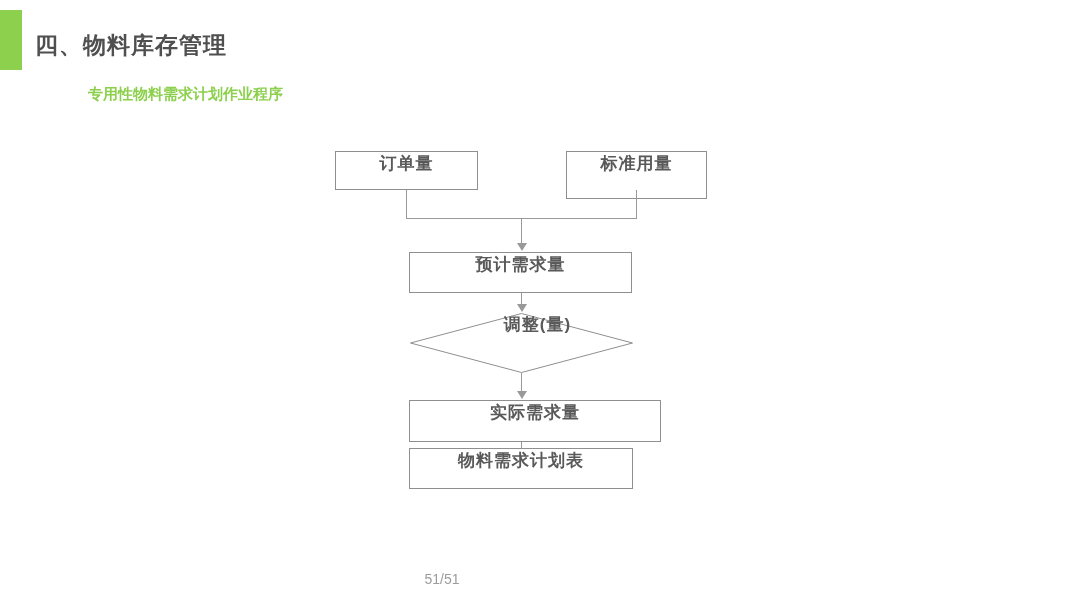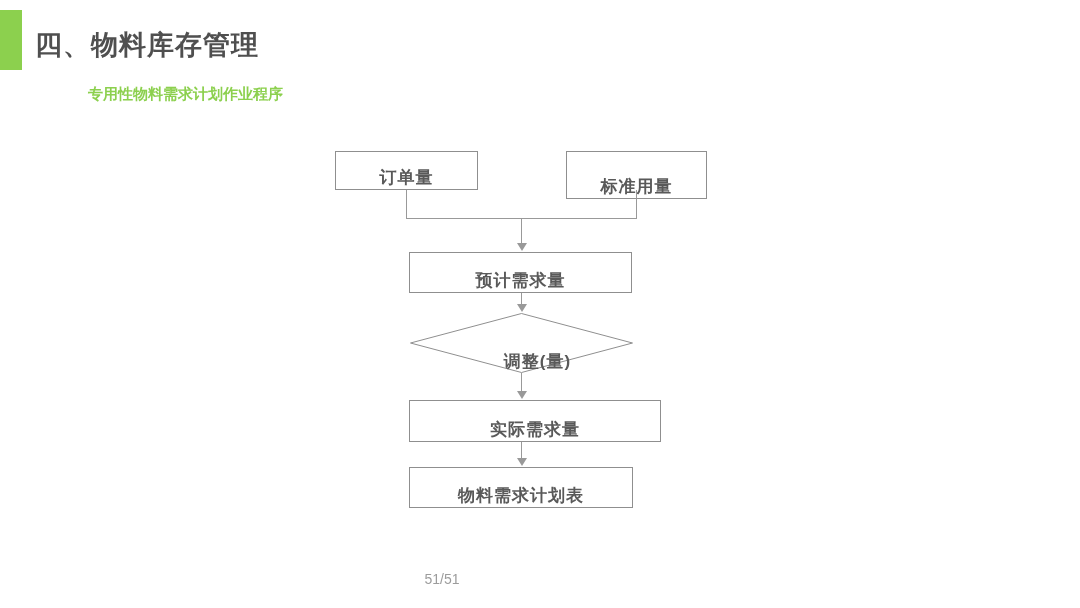--- a/index.html
+++ b/index.html
@@ -21,21 +21,21 @@
     top: 10px;
     width: 22px;
     height: 60px;
     background: var(--accent-green, #8CD04E);
   }
   .title {
     position: absolute;
     left: 35px;
     top: 28px;
     margin: 0;
-    font-size: 27px;
+    font-size: 23px;
     line-height: 34px;
     font-weight: bold;
     letter-spacing: 1px;
     color: var(--title-text, #4F4F4F);
   }
   .subtitle {
     position: absolute;
     left: 88px;
     top: 82px;
     margin: 0;
@@ -48,21 +48,21 @@
     position: absolute;
     left: 0;
     top: 0;
     width: 1080px;
     height: 608px;
   }
   .node {
     position: absolute;
     box-sizing: border-box;
     display: flex;
-    align-items: flex-end;
+    align-items: flex-start;
     justify-content: center;
     background: #ffffff;
     border: 1px solid var(--node-border, #8F8F8F);
   }
   .node span {
     font-size: 17px;
     font-weight: bold;
     letter-spacing: 1px;
     color: var(--node-text, #595959);
     white-space: nowrap;
@@ -81,21 +81,21 @@
   .node.diamond span {
     position: relative;
     z-index: 1;
     margin-left: 32px;
   }
   .n-order    { left: 335px; top: 151px; width: 143px; height: 39px; }
   .n-standard { left: 566px; top: 151px; width: 141px; height: 48px; }
   .n-estimate { left: 409px; top: 252px; width: 223px; height: 41px; }
   .n-adjust   { left: 410px; top: 313px; width: 223px; height: 60px; }
   .n-actual   { left: 409px; top: 400px; width: 252px; height: 42px; }
-  .n-mrp      { left: 409px; top: 467px; width: 224px; height: 41px; }
+  .n-mrp      { left: 409px; top: 448px; width: 224px; height: 41px; }
   .line {
     position: absolute;
     background: var(--connector, #999999);
   }
   .l-order-down    { left: 406px; top: 190px; width: 1px; height: 28px; }
   .l-standard-down { left: 636px; top: 190px; width: 1px; height: 28px; }
   .l-merge-h       { left: 406px; top: 218px; width: 231px; height: 1px; }
   .l-merge-down    { left: 521px; top: 218px; width: 1px; height: 26px; }
   .l-est-adjust    { left: 521px; top: 293px; width: 1px; height: 12px; }
   .l-adjust-actual { left: 521px; top: 373px; width: 1px; height: 19px; }

